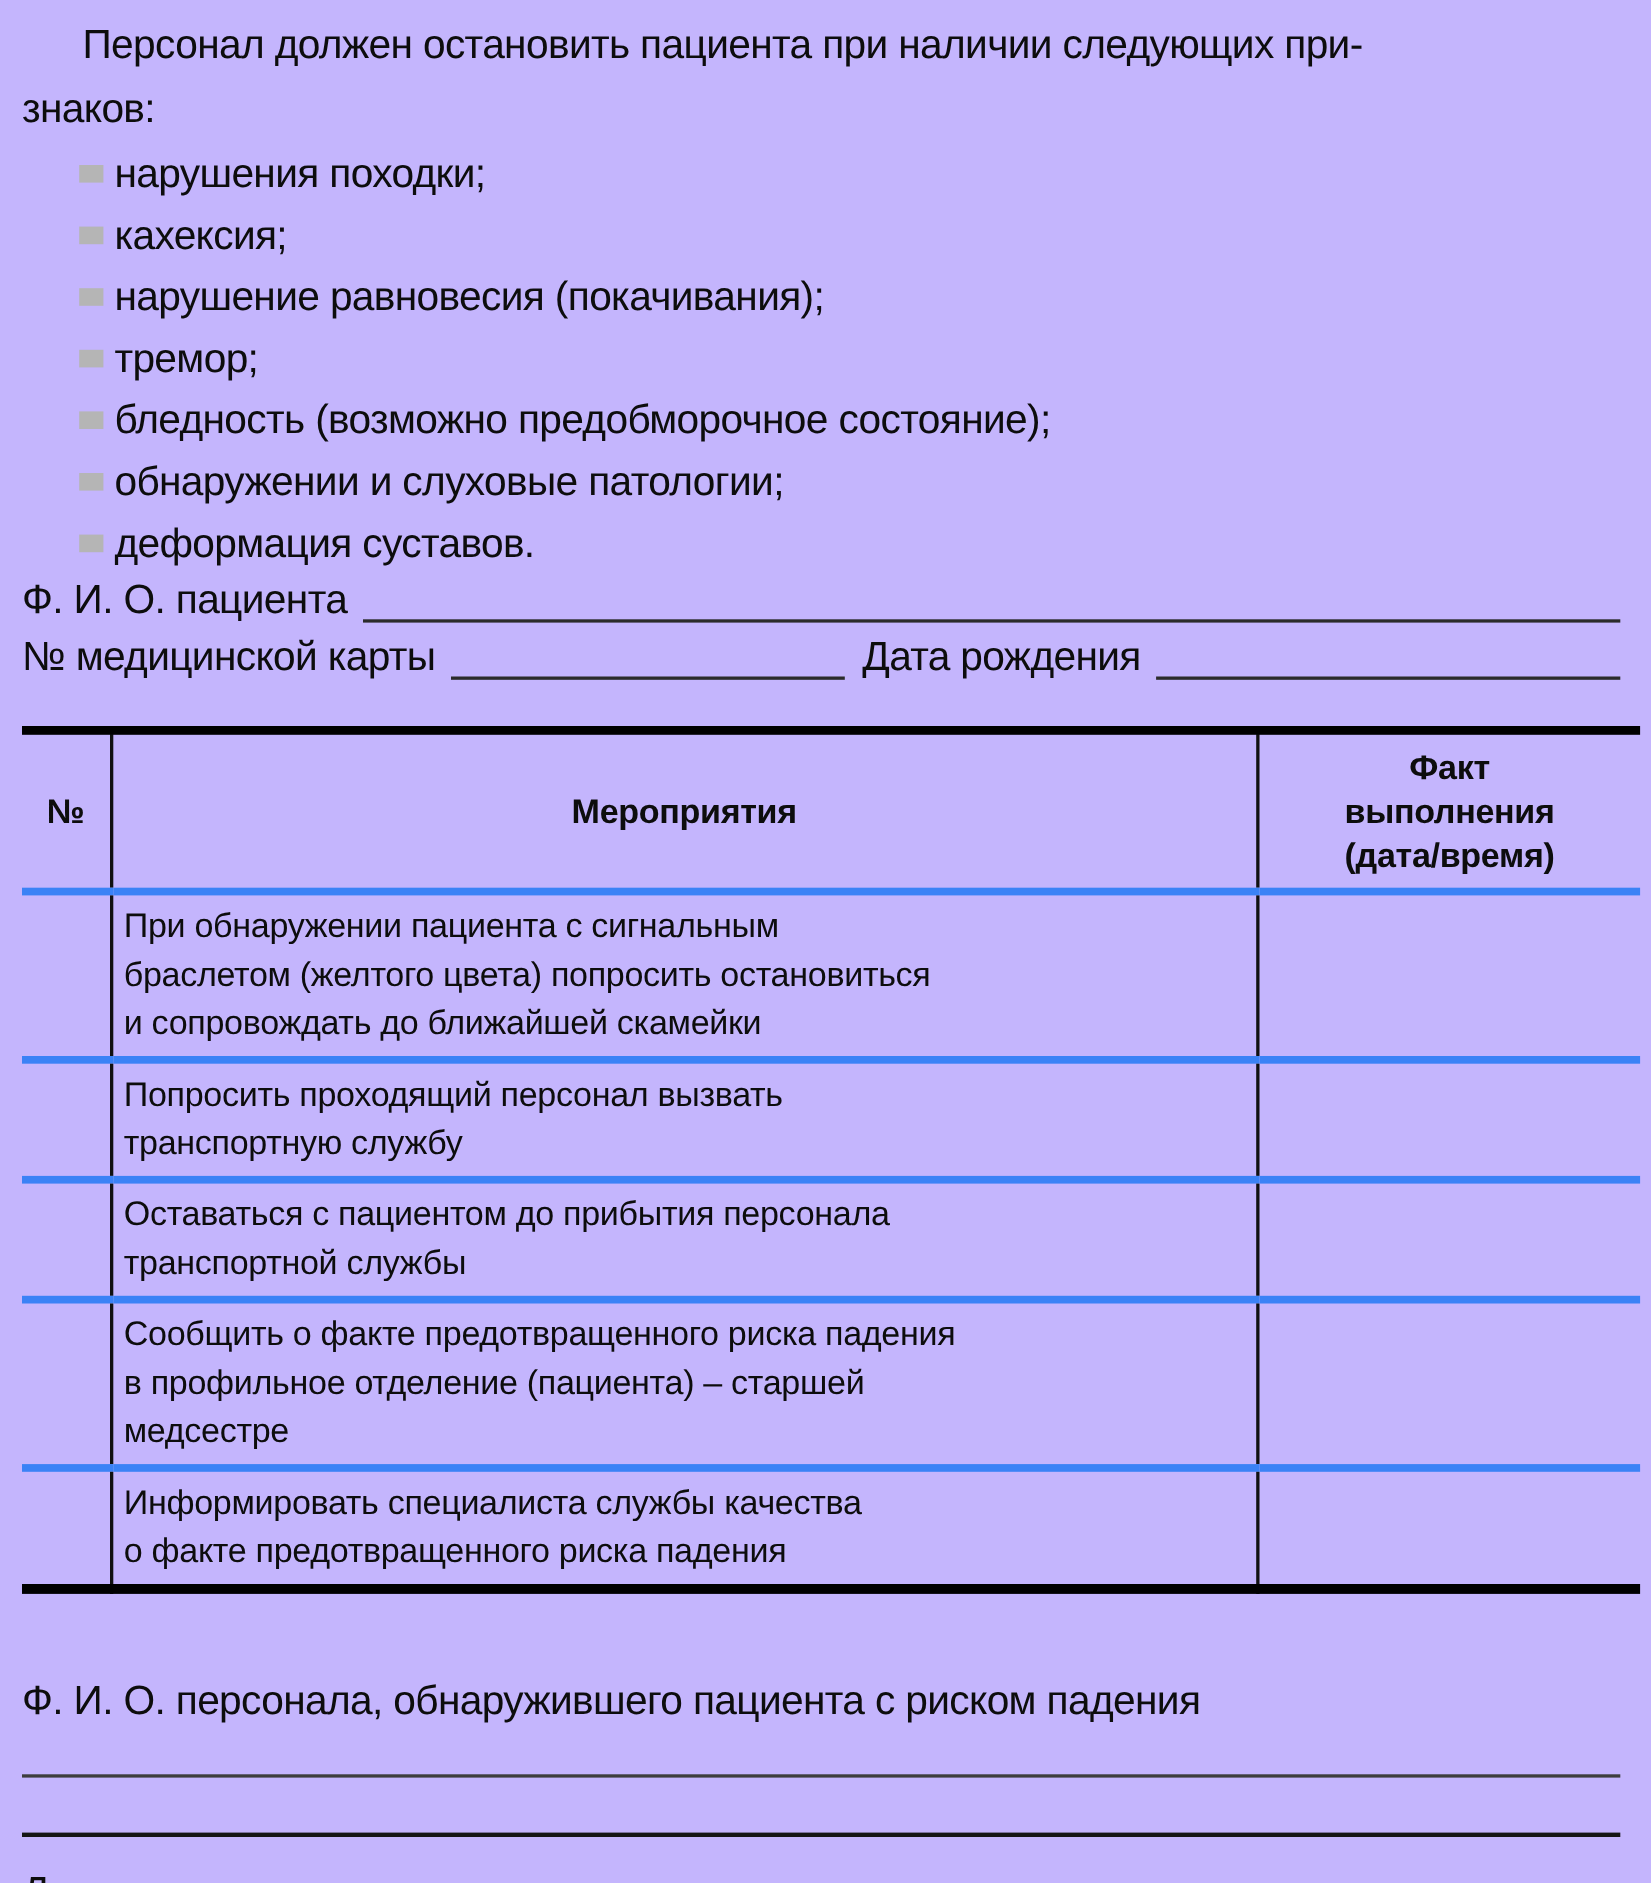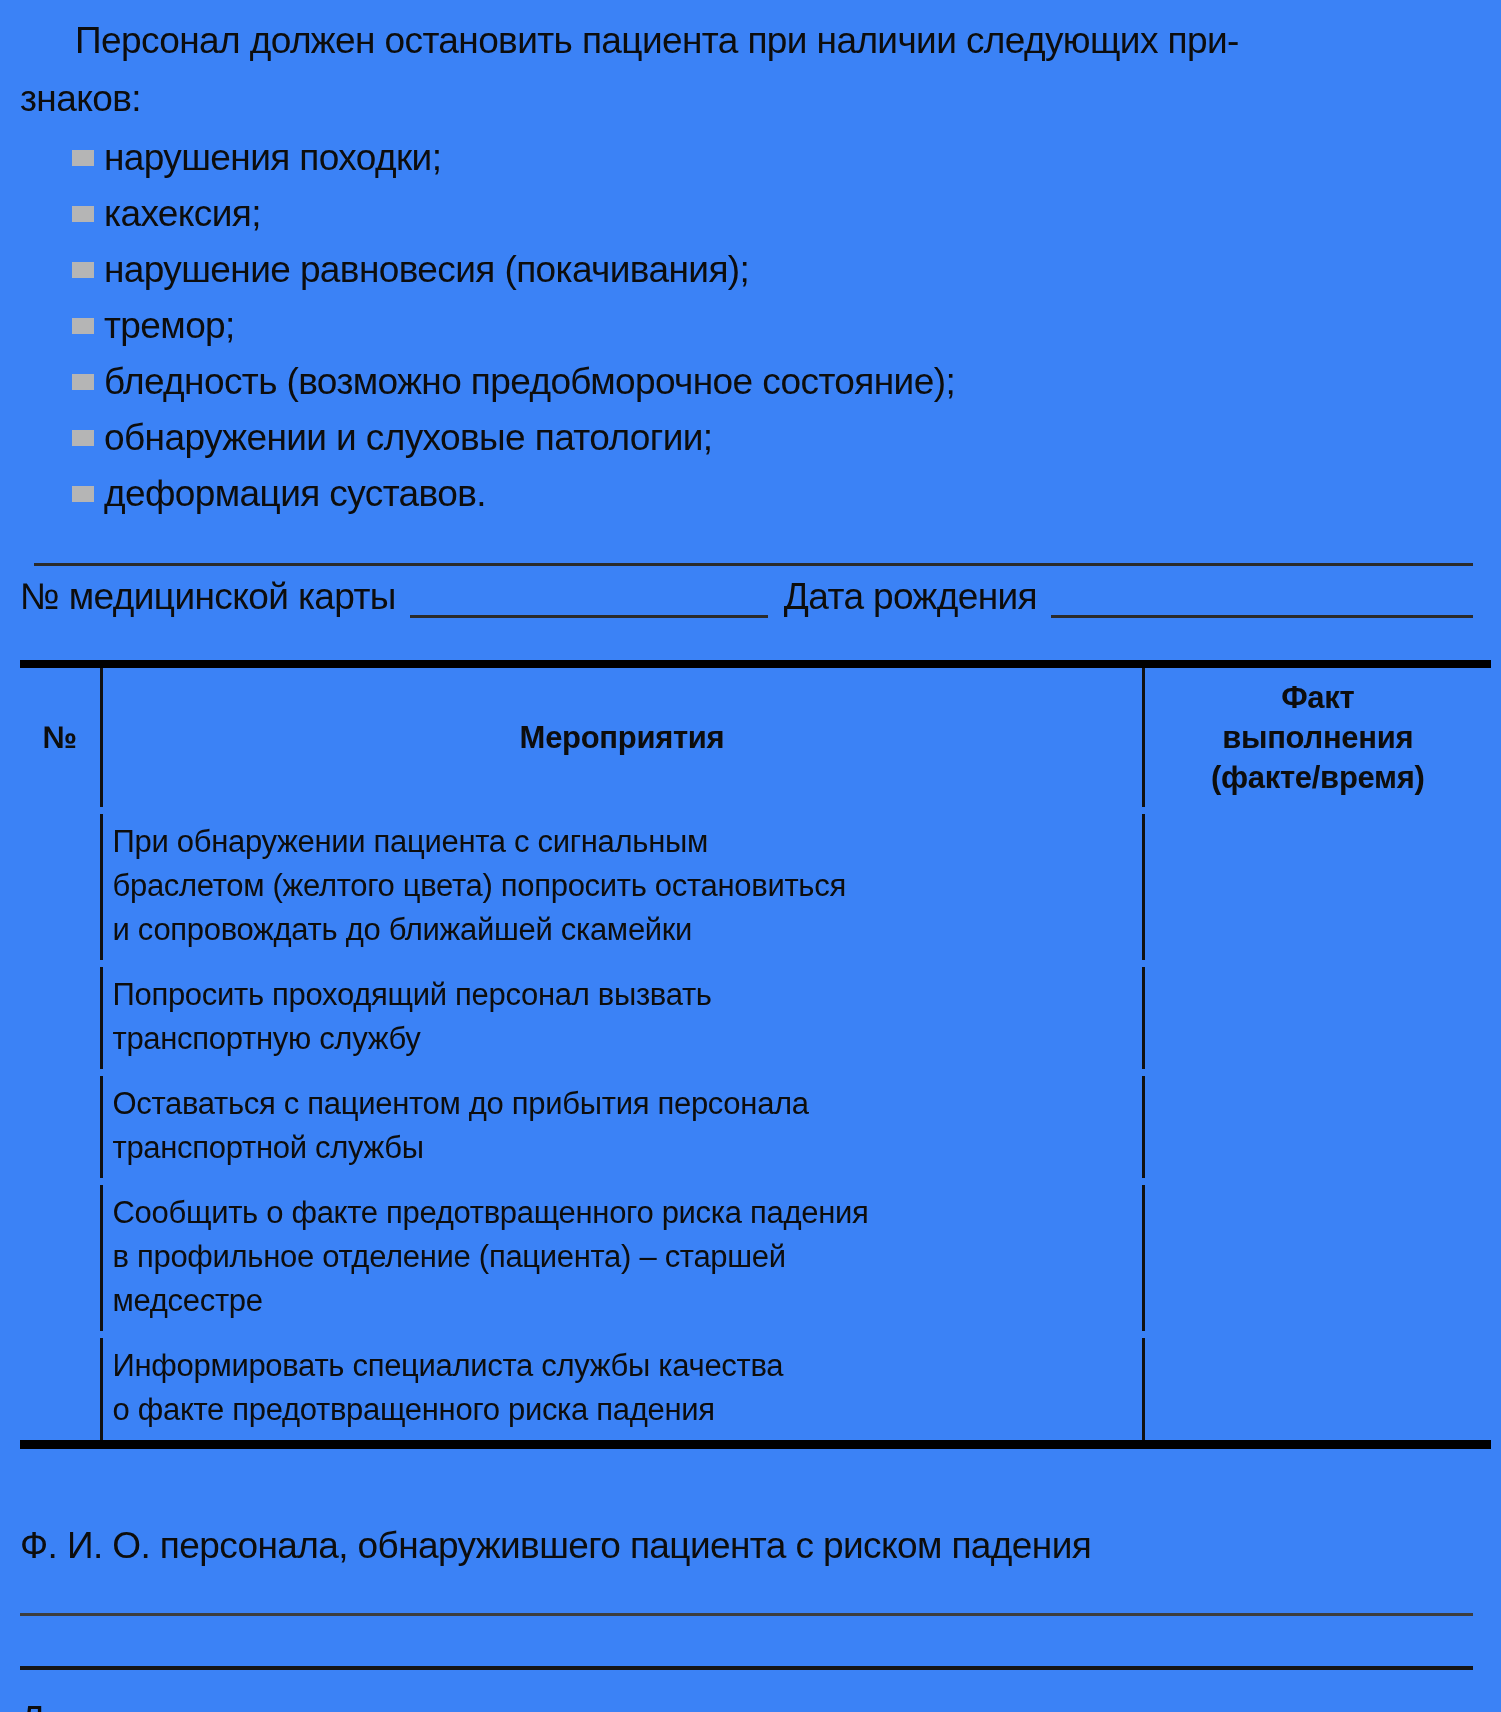--- a/index.html
+++ b/index.html
@@ -2,21 +2,21 @@
 <html lang="ru"><head>
 <meta charset="utf-8">
 <style>
   html, body { margin:0; padding:0; background:#ffffff; }
   .page {
     position: relative;
     width: 1501px;
     height: 1712px;
     box-sizing: border-box;
     padding: 12px 28px 0 20px;
-    background: #3b82f6;
+    background: #c4b5fd;
     color: #0d0d0d;
     font-family: "Liberation Sans", sans-serif;
     overflow: hidden;
   }
 
   
   .intro {
     margin: 0;
     font-size: 37px;
     line-height: 58px;
@@ -145,20 +145,21 @@
       <span class="bullet"></span>
       <span>обнаружении и слуховые патологии;</span>
     </li>
     <li>
       <span class="bullet"></span>
       <span>деформация суставов.</span>
     </li>
   </ul>
 
   <div class="form-line patient-line">
+    <span class="label">Ф. И. О. пациента</span>
     <span class="blank"></span>
   </div>
 
   <div class="form-line card-line">
     <span class="label">№ медицинской карты</span>
     <span class="blank blank-card"></span>
     <span class="label label-birth">Дата рождения</span>
     <span class="blank blank-birth"></span>
   </div>
 
@@ -167,21 +168,21 @@
       <col class="c-num">
         <col class="c-act">
         <col class="c-fact">
     </colgroup>
     <thead>
       <tr>
         <th>№</th>
         <th>Мероприятия</th>
         <th class="fact-head">Факт
 выполнения
-(факте/время)</th>
+(дата/время)</th>
       </tr>
     </thead>
     <tbody>
       <tr class="r-3">
         <td></td>
         <td class="act-cell">При обнаружении пациента с сигнальным
 браслетом (желтого цвета) попросить остановиться
 и сопровождать до ближайшей скамейки</td>
         <td></td>
       </tr>

